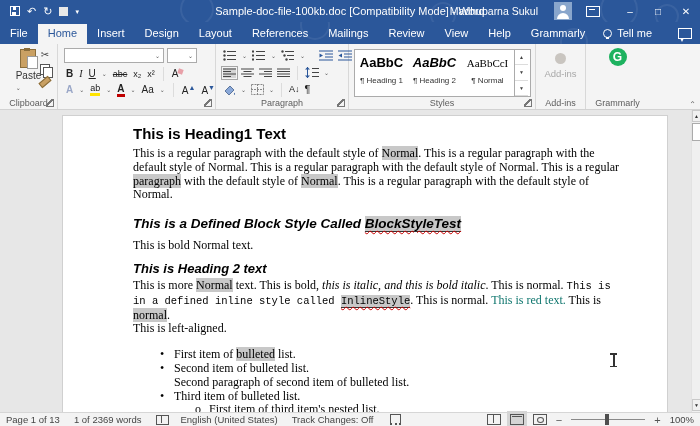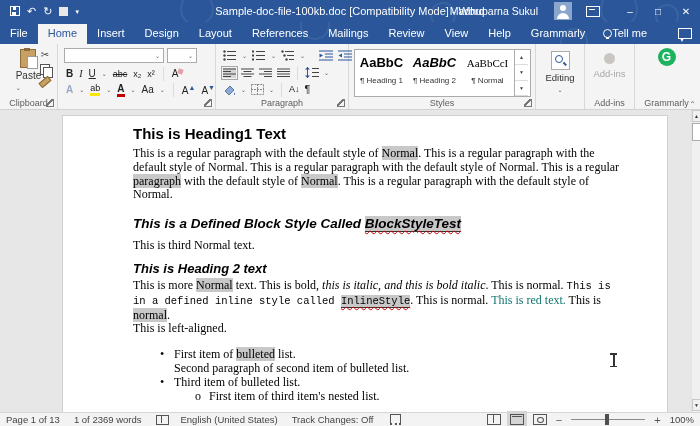--- a/index.html
+++ b/index.html
@@ -22,21 +22,21 @@
   #avatar{width:18px;height:18px;background:#89a6cc;position:relative;margin-right:14px}
   #avatar:before{content:"";position:absolute;left:6px;top:3px;width:6px;height:6px;border-radius:50%;background:#fff}
   #avatar:after{content:"";position:absolute;left:3px;bottom:1px;width:12px;height:6px;border-radius:6px 6px 0 0;background:#fff}
   .windisp{width:12px;height:9px;border:1px solid #fff;margin-right:16px;position:relative}
   .windisp:before{content:"";position:absolute;left:2px;top:2px;width:6px;height:1px;background:#fff}
   .wbtn{width:28px;text-align:center;font-size:10px;color:#fff}
   
   #tabrow{position:relative;height:22px;background:#2b579a;display:flex;align-items:flex-end;overflow:hidden}
   .tab{font-size:11px;color:#fff;padding:4px 10px 5px;line-height:1;white-space:nowrap}
   .tab.active{background:#f4f4f4;color:#2b579a}
-  #tellme{display:flex;align-items:center;color:#fff;font-size:11px;padding:4px 8px 5px}
+  #tellme{display:flex;align-items:center;gap:5px;color:#fff;font-size:11px;padding:4px 8px 5px}
   .bulb{width:7px;height:7px;border:1px solid #fff;border-radius:50%;position:relative}
   .bulb:after{content:"";position:absolute;left:1.5px;top:7px;width:3px;height:2px;background:#fff}
   #comment-ic{margin-left:auto;margin-right:8px;width:12px;height:9px;border:1px solid #fff;position:relative;margin-bottom:5px}
   #comment-ic:after{content:"";position:absolute;left:1px;bottom:-4px;width:0;height:0;
      border-left:2px solid transparent;border-right:2px solid transparent;border-top:4px solid #fff}
   
   #ribbon{position:relative;height:66px;background:#f4f4f4;border-bottom:1px solid #d2d2d2;
           display:flex;box-sizing:border-box}
   .rgroup{position:relative;border-right:1px solid #d8d8d8;box-sizing:border-box;height:100%;
           display:flex;flex-direction:column}
@@ -378,27 +378,20 @@
           <span id="stysb">
           <span>▲</span>
           <span>▼</span>
           <span>▼</span>
         </span>
       </div>
       <span class="glabel">Styles</span>
       <span class="launcher"></span>
     </div>
 
-    <div class="rgroup" id="g-edit">
-      <div>
-        <div class="magbox"></div>
-        <div class="bigbtnlabel"><span>Editing</span><br>
-        <span class="dd">⌄</span></div>
-      </div>
-    </div>
 
     <div class="rgroup" id="g-add">
       <div>
         <div class="dimdot"></div>
         <div class="dimlabel">Add-ins</div>
       </div>
       <span class="glabel">Add-ins</span>
     </div>
 
     <div class="rgroup" id="g-gram">
@@ -409,25 +402,26 @@
     </div>
 
     <span id="collapse">⌃</span>
   </div>
 
   <div id="docarea">
     <div id="page">
         <div class="blk h1"><span class="">This is Heading1 Text</span></div>
         <div class="blk p para1"><span class="">This is a regular paragraph with the default style of </span><span class="r-h">Normal</span><span class="">. This is a regular paragraph with the default style of Normal. This is a regular paragraph with the default style of Normal. This is a regular </span><span class="r-h">paragraph</span><span class=""> with the default style of </span><span class="r-h">Normal</span><span class="">. This is a regular paragraph with the default style of Normal.</span></div>
         <div class="blk hblock"><span class="">This is a Defined Block Style Called </span><span class="r-h r-u">BlockStyleTest</span></div>
-        <div class="blk p pnormal"><span class="">This is third Normal text.</span></div>
+        <div class="blk p pnormal"><span class="">This is bold Normal text.</span></div>
         <div class="blk h2"><span class="">This is Heading 2 text</span></div>
         <div class="blk p pmixed"><span class="">This is more </span><span class="r-h">Normal</span><span class=""> text. </span><span class="r-b">This is bold,</span><span class=""> </span><span class="r-i">this is italic,</span><span class=""> </span><span class="r-b r-i">and this is bold italic</span><span class="">. This is normal. </span><span class="r-m">This is in a defined inline style called </span><span class="r-m r-h r-u">InlineStyle</span><span class="">. This is normal. </span><span class="r-r">This is red text.</span><span class=""> This is </span><span class="r-h">normal</span><span class="">.</span></div>
         <div class="blk p pleft"><span class="">This is left-aligned.</span></div>
         <div class="blk li ligap"><span class="marker">•</span><span class="">First item of </span><span class="r-h">bulleted</span><span class=""> list.</span></div>
+        <div class="blk li"><span class="marker">•</span><span class="">Second item of bulleted list.</span></div>
         <div class="blk licont"><span class="">Second paragraph of second item of bulleted list.</span></div>
         <div class="blk li"><span class="marker">•</span><span class="">Third item of bulleted list.</span></div>
         <div class="blk linest"><span class="marker">o</span><span class="">First item of third item's nested list.</span></div>
       </div>
     <div id="vscroll">
       <span class="sbtn" style="top:0">▲</span>
       <span id="sthumb"></span>
       <span class="sbtn" style="bottom:1px">▼</span>
     </div>
     <div id="ibeam">

